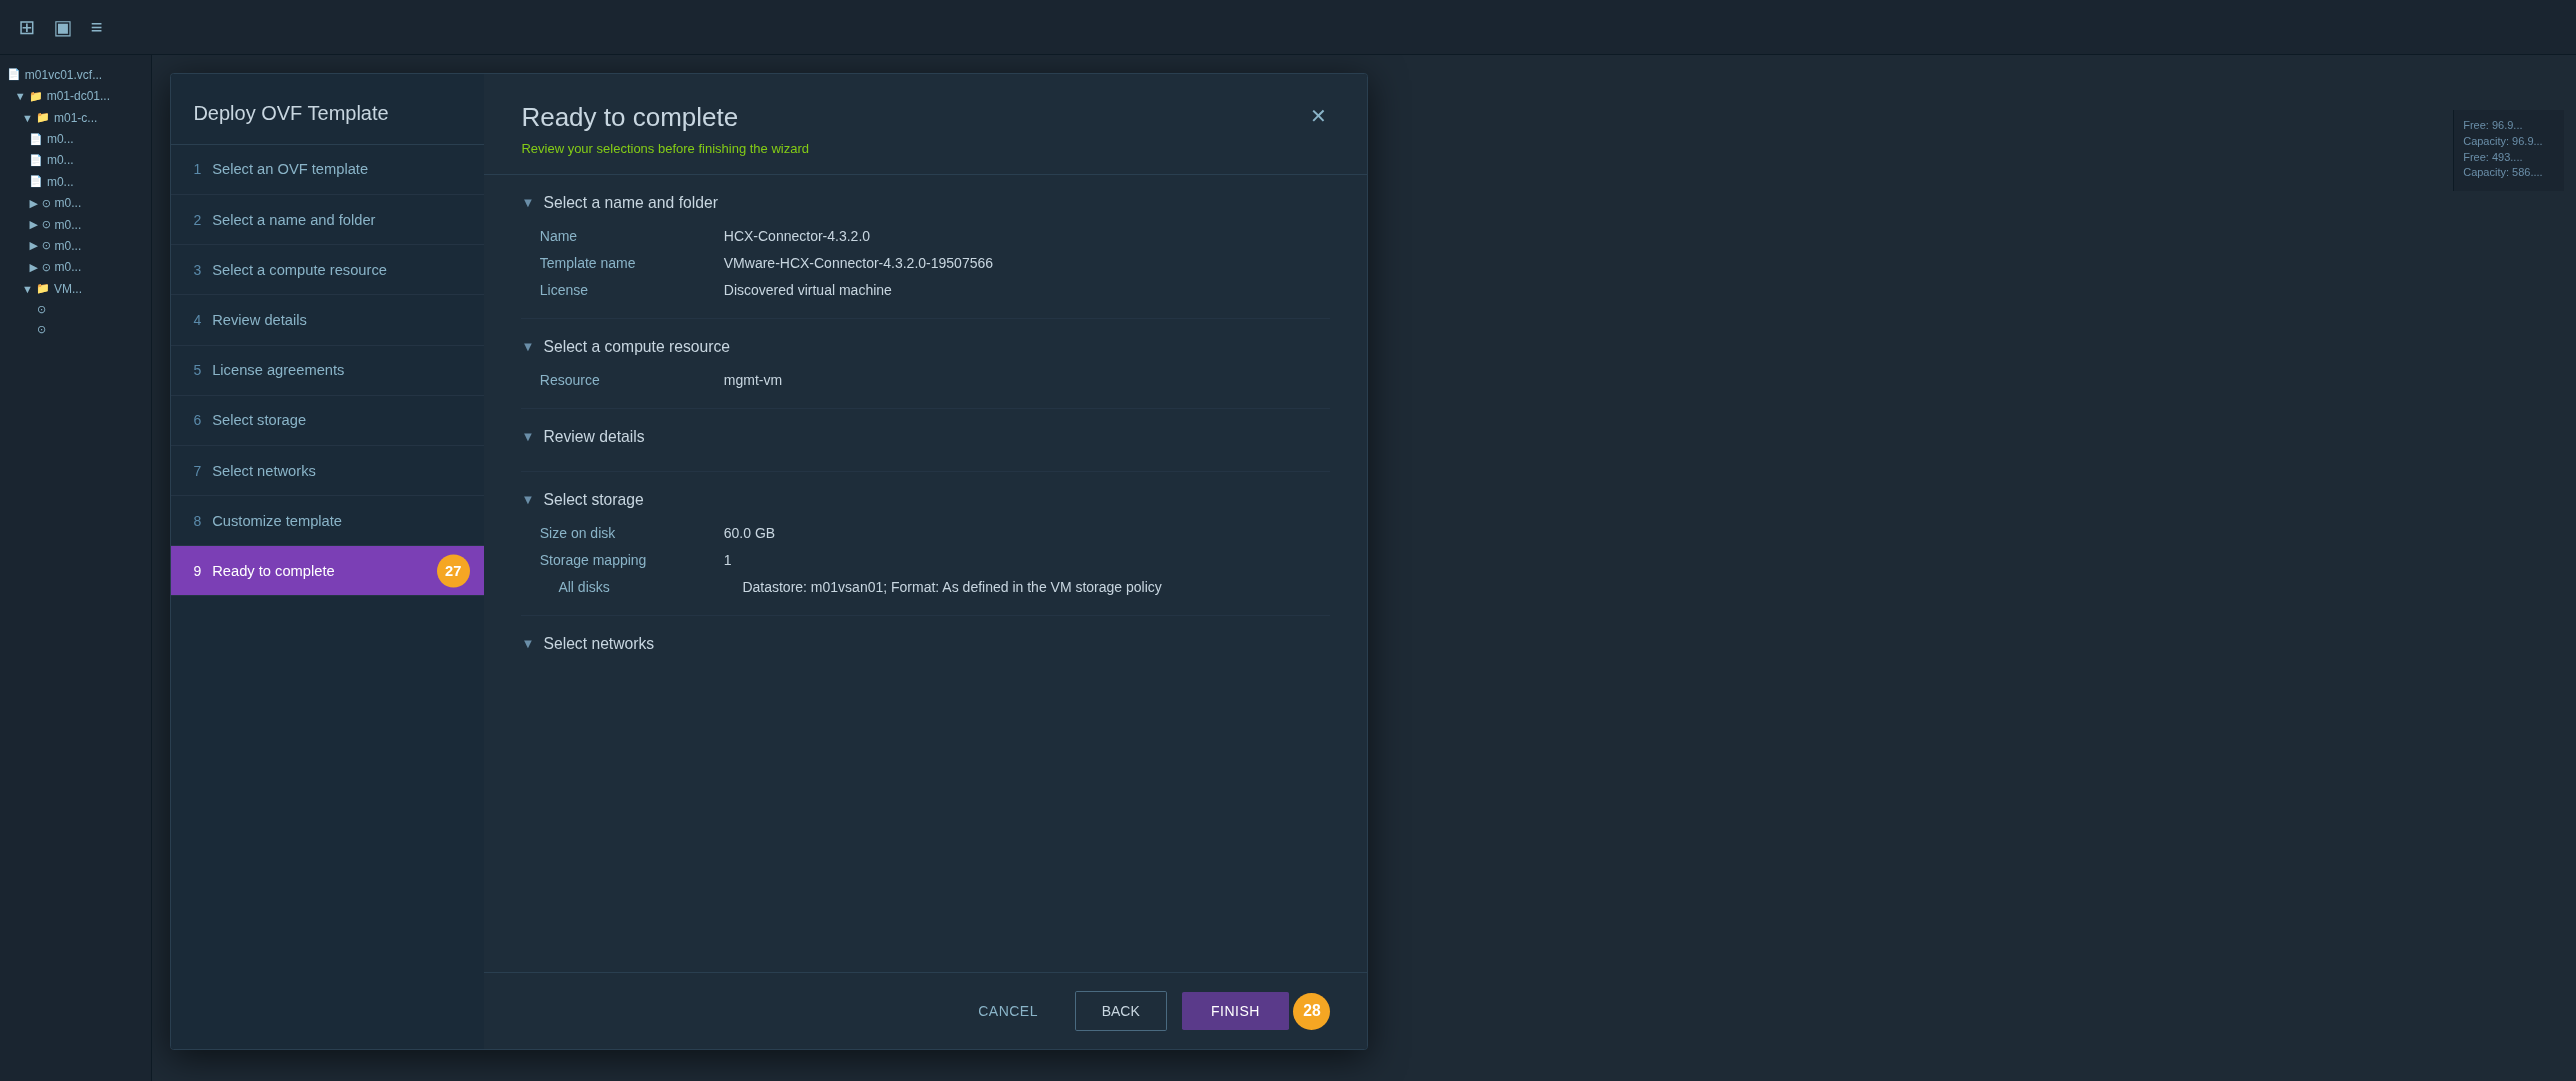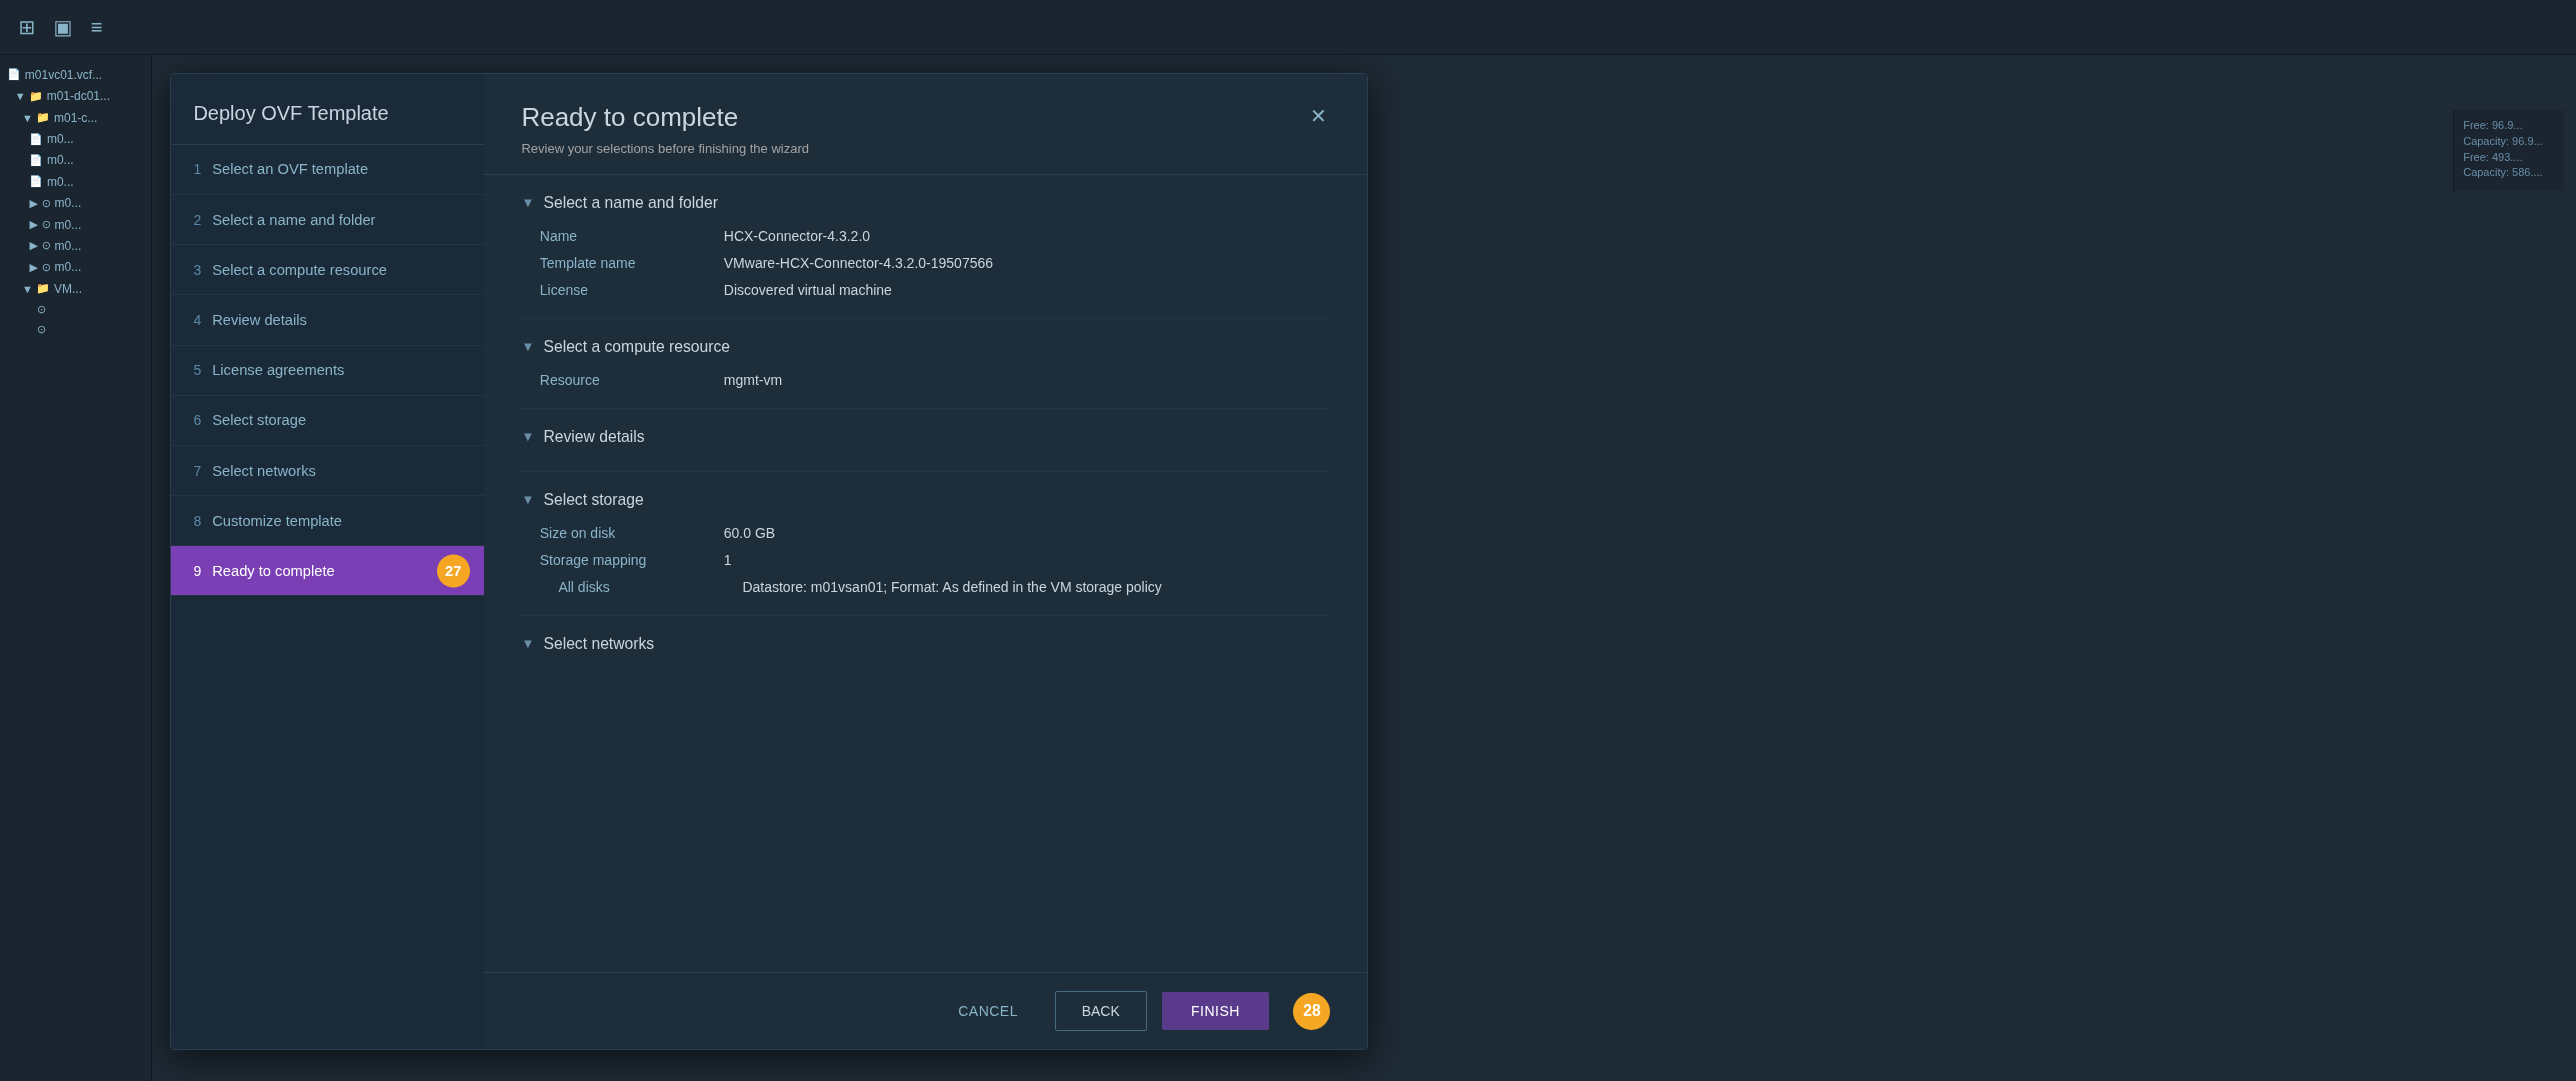--- a/index.html
+++ b/index.html
@@ -151,21 +151,21 @@
     }
     .content-title-area {}
     .content-title {
       font-size: 26px;
       color: #c8d6e0;
       font-weight: 400;
       margin-bottom: 7.4px;
     }
     .content-subtitle {
       font-size: 13px;
-      color: #a3a3a3;
+      color: #84cc16;
     }
     .close-btn {
       font-size: 20px;
       color: #8ab4c8;
       cursor: pointer;
       padding: 3.7px;
       line-height: 1;
     }
 
     
@@ -239,21 +239,21 @@
       color: #c8d6e0;
       border: 0.9px solid #4a6a80;
       padding: 11px 26px;
       font-size: 14px;
       cursor: pointer;
       border-radius: 1.8px;
     }
     .btn-finish-wrap {
       display: flex;
       align-items: center;
-      gap: 24px;
+      gap: 4px;
     }
     .btn-finish {
       background: #5a3a8a;
       color: #fff;
       border: none;
       padding: 11px 29.5px;
       font-size: 14px;
       cursor: pointer;
       letter-spacing: 0.5px;
       border-radius: 1.8px;

